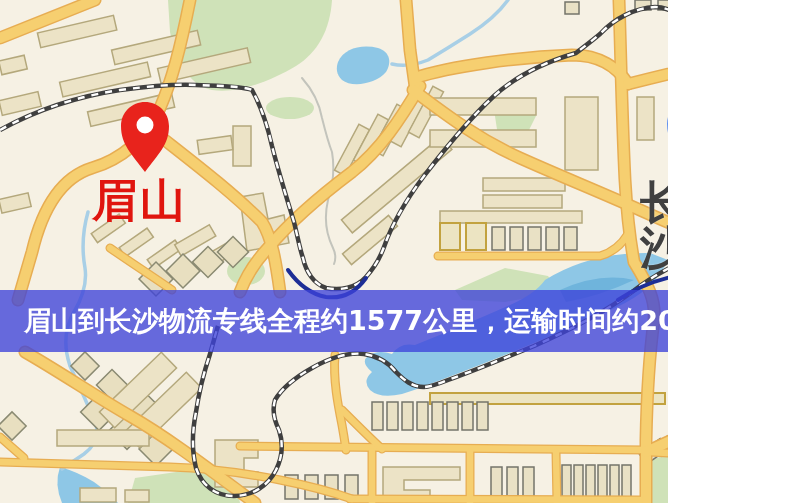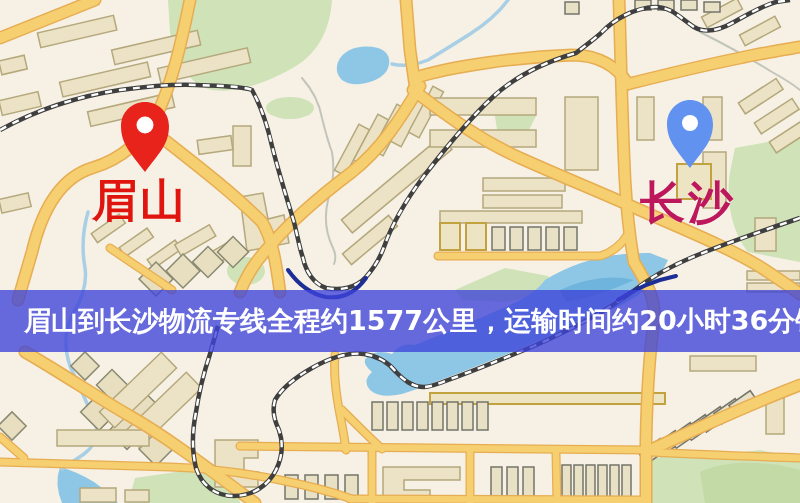--- a/index.html
+++ b/index.html
@@ -1,17 +1,17 @@
 <!DOCTYPE html>
 <html><head>
 <meta charset="utf-8">
 <style>
   html,body{margin:0;padding:0;}
   body{width:800px;height:503px;overflow:hidden;font-family:"DejaVu Sans",sans-serif;}
-  .map-wrap{position:relative;width:800px;height:503px;background:#f6f1e4;overflow:hidden;}
+  .map-wrap{position:relative;width:668px;height:503px;background:#f6f1e4;overflow:hidden;}
   svg{position:absolute;left:0;top:0;display:block;}
   
   .gA{fill:#cfe2b8;stroke:none}
   .gB{fill:#c3d9a6;stroke:none}
   .wt{fill:#8ec7e6;stroke:none}
   .wtd{fill:#6fb4dc;stroke:none}
   .stream{fill:none;stroke:#a8cfe6;stroke-width:3.5;stroke-linecap:round}
   .streamg{fill:none;stroke:#c3c4bc;stroke-width:2;stroke-linecap:round}
   .b1{fill:#ece3c6;stroke:#b4a87c;stroke-width:1.5}
   .b2{fill:#e9e1c5;stroke:#74746a;stroke-width:1.5}
@@ -274,18 +274,18 @@
       <path d="M0,0 C-13,-18 -24,-27 -24,-46 C-24,-60 -13,-70 0,-70 C13,-70 24,-60 24,-46 C24,-27 13,-18 0,0 Z" fill="#e8231c"></path>
       <circle class="pin-white" cx="0" cy="-47" r="8.5"></circle>
     </g>
     <g transform="translate(690,168)">
       <path d="M0,0 C-12,-17 -23,-26 -23,-44 C-23,-58 -12,-68 0,-68 C12,-68 23,-58 23,-44 C23,-26 12,-17 0,0 Z" fill="#6292f0"></path>
       <circle class="pin-white" cx="0" cy="-45" r="8"></circle>
     </g>
   </svg>
 
   <div class="city-label" style="left:92px;top:178px;color:#e0150e;">眉山</div>
-  <div class="city-label" style="left:640px;top:180px;color:#be185d;">长沙</div>
+  <div class="city-label" style="left:640px;top:180px;color:#404040;">长沙</div>
 
   <div class="banner">
     <div class="banner-text">眉山到长沙物流专线全程约1577公里，运输时间约20小时36分钟.</div>
   </div>
 </div>
 
 </body></html>

